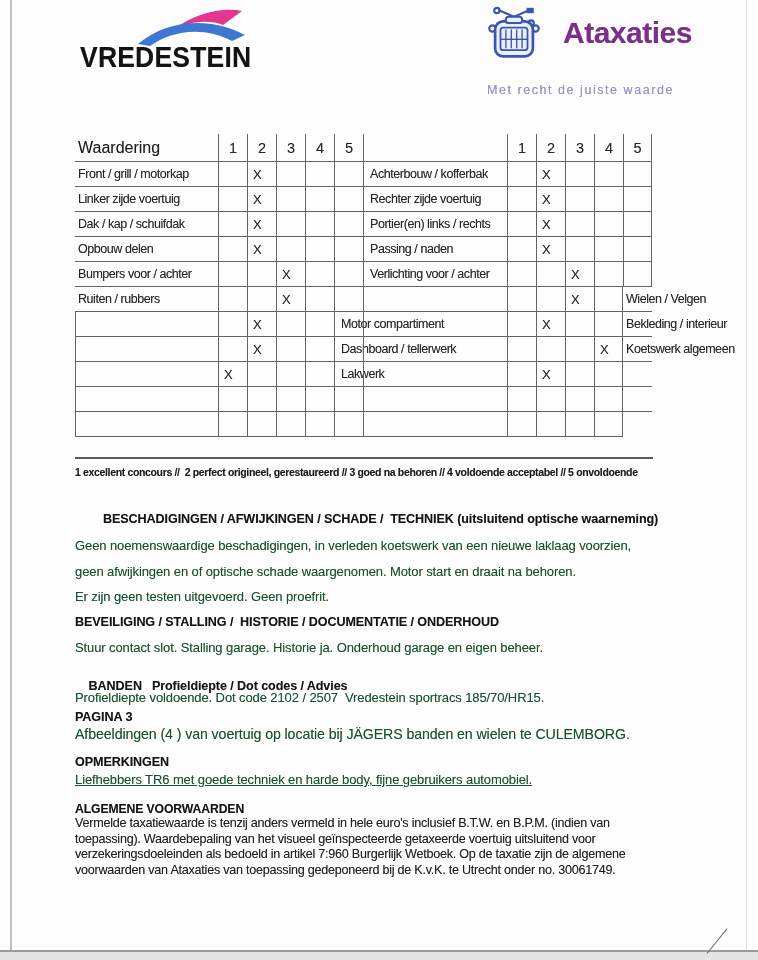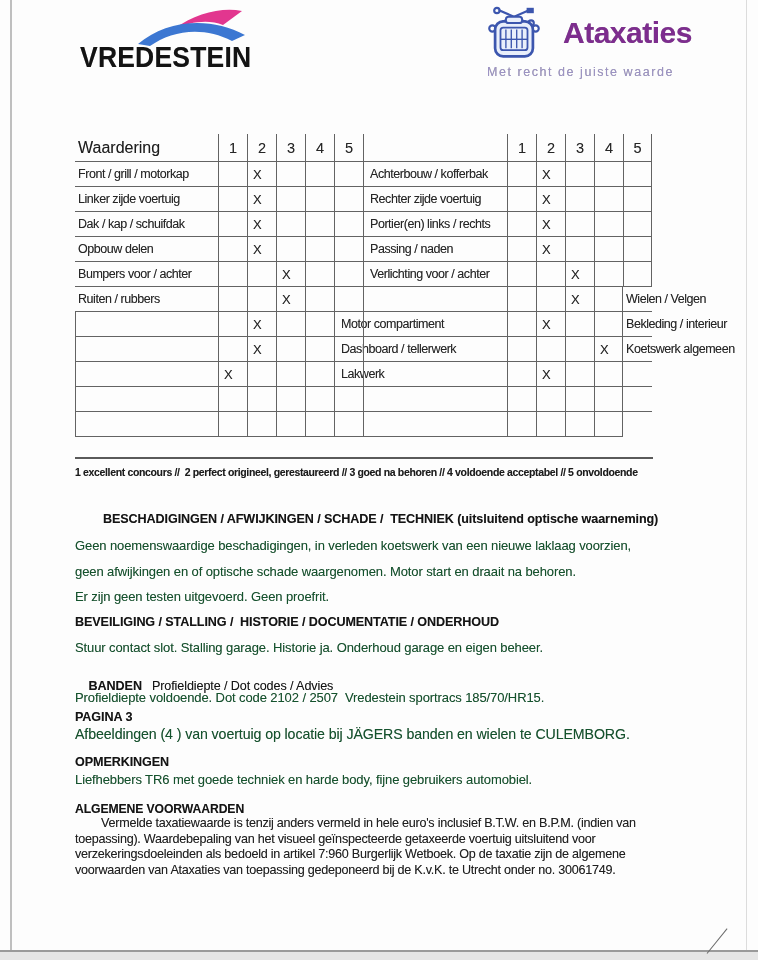--- a/index.html
+++ b/index.html
@@ -21,21 +21,21 @@
   
   .vredestein{position:absolute;left:80px;top:8px;width:195px;}
   .vred-swoosh{display:block;margin-left:58px;}
   .vred-text{font-size:26.5px;font-weight:bold;color:#131313;letter-spacing:.2px;margin-top:-5px;
     transform:scaleY(1.08);transform-origin:top left;white-space:nowrap;}
 
   .ataxaties{position:absolute;left:487px;top:4px;width:215px;}
   .atax-row{display:flex;align-items:center;}
   .atax-crest{width:54px;height:58px;flex:0 0 auto;}
   .atax-name{font-size:30px;font-weight:bold;color:var(--ataxaties-purple,#7d2d8e);margin-left:22px;letter-spacing:-.5px;}
-  .atax-tagline{font-size:12.5px;color:var(--tagline-purple,#9c93c4);letter-spacing:1.55px;margin-top:3px;white-space:nowrap;}
+  .atax-tagline{font-size:12.5px;color:var(--tagline-purple,#9c93c4);letter-spacing:1.55px;margin-top:21px;white-space:nowrap;}
 
   
   .rating-table{position:absolute;left:75px;top:134px;display:grid;
     grid-template-columns:143px repeat(5,29px) 144px repeat(5,29px);
     grid-template-rows:28px repeat(11,25px);}
   .t-cell{border-bottom:1px solid var(--line-gray,#636363);display:flex;align-items:center;
     font-size:12.5px;letter-spacing:-.45px;color:#262626;white-space:nowrap;overflow:visible;}
   .t-label{padding-left:3px;}
   .t-rlabel{padding-left:6px;border-left:1px solid var(--line-gray,#636363);}
   .t-num{border-left:1px solid var(--line-gray,#636363);padding-left:5px;font-size:13px;letter-spacing:0;}
@@ -43,28 +43,28 @@
   .t-last{border-right:1px solid var(--line-gray,#636363);}
   .t-title{font-size:16px;letter-spacing:0;color:#1d1d1d;}
   .table-bottom-line2{position:absolute;left:75px;top:457px;width:578px;height:2px;background:#5a5a5a;}
 
   .legend{position:absolute;left:75px;top:466px;font-size:10.5px;font-weight:bold;color:#1c1c1c;
     white-space:pre;letter-spacing:-.35px;}
 
   
   .sec-title{position:absolute;left:75px;font-weight:bold;color:#141414;font-size:12.6px;white-space:pre;letter-spacing:-.1px;}
   .sec-line{position:absolute;left:75px;color:#14532d;font-size:13px;white-space:pre;letter-spacing:-.1px;}
-  .sub-normal{font-weight:normal;margin-left:10px;letter-spacing:-.1px;}
+  .sub-normal{font-weight:bold;margin-left:10px;letter-spacing:-.1px;}
   .t1{top:512px;padding-left:28px;} .t1l1{top:538px;} .t1l2{top:564px;} .t1l3{top:589px;}
   .t2{top:615px;} .t2l1{top:640px;}
   .t3{top:665px;} .t3l1{top:690px;}
   .t4{top:710px;} .t4l1{top:726px;font-size:14.2px;}
-  .t5{top:755px;} .t5l1{top:772px;}
+  .t5{top:755px;} .t5l1{top:772px;text-decoration:underline;}
   .t6{top:802px;font-size:12.2px;}
-  .t6p1{top:816px;margin-left:26px;} .t6p2{top:832px;} .t6p3{top:847px;} .t6p4{top:863px;}
+  .t6p1{top:816px;} .t6p2{top:832px;} .t6p3{top:847px;} .t6p4{top:863px;}
   .t6p1,.t6p2,.t6p3,.t6p4{font-size:12.6px;letter-spacing:-.25px;color:#202020;}
 </style>
 </head>
 <body>
 
 <div class="sheet">
 
   <div class="vredestein">
     <svg class="vred-swoosh" width="110" height="38" viewBox="0 0 110 38">
       <path d="M36,21 C58,5 84,-1 104,3 L85,17 C70,11 52,14 36,21 Z" fill="var(--vredestein-pink)"></path>

